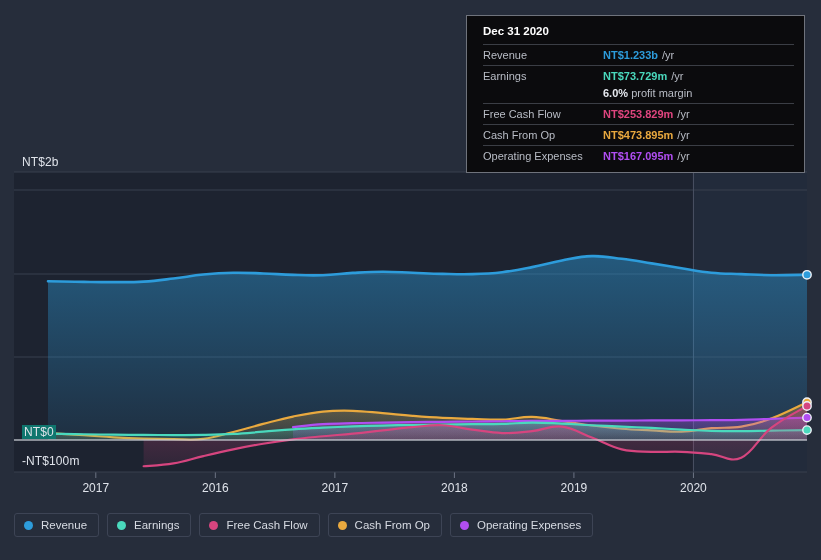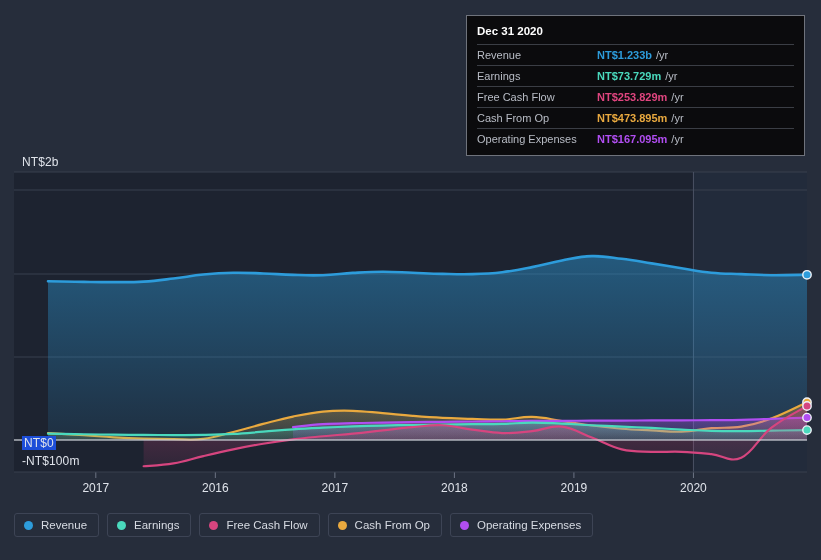--- a/index.html
+++ b/index.html
@@ -33,42 +33,42 @@
   #chart-svg { display: block; }
 
   .axis-label {
     position: absolute;
     font-size: 12px;
     color: #dfe3ea;
     letter-spacing: .1px;
     white-space: nowrap;
   }
   #label-top   { left: 22px; top: 155px; }
-  #label-zero  { left: 22px; top: 436px; background: #1d4ed8; padding: 0 2px; z-index: 5;}
+  #label-zero  { left: 22px; top: 425px; background: #0f766e; padding: 0 2px; z-index: 5;}
   #label-neg   { left: 22px; top: 454px; }
 
   .x-tick-label {
     position: absolute;
     top: 481px;
     font-size: 12px;
     color: #dfe3ea;
     transform: translateX(-50%);
     white-space: nowrap;
   }
 
   
   #tooltip {
     position: absolute;
     left: 466px;
     top: 15px;
     width: 339px;
     background: #0b0b0d;
     border: 1px solid #6f737c;
     box-sizing: border-box;
-    padding: 8px 10px 6px 10px;
+    padding: 8px 10px 6px 16px;
     z-index: 30;
   }
   #tooltip-date {
     font-size: 11.5px;
     font-weight: bold;
     color: #ffffff;
     padding: 1px 0 7px 0;
   }
   .tt-row {
     display: flex;
@@ -227,20 +227,24 @@
     <div id="tooltip-date">Dec 31 2020</div>
     <div id="tooltip-rows">
         <div class="tt-row">
           <div class="tt-label">Revenue</div>
           <div><span class="tt-value" style="color: rgb(45, 156, 219);">NT$1.233b</span><span class="tt-unit">/yr</span></div>
         </div>
         <div class="tt-row">
           <div class="tt-label">Earnings</div>
           <div><span class="tt-value" style="color: rgb(74, 217, 189);">NT$73.729m</span><span class="tt-unit">/yr</span></div>
         </div>
+        <div class="tt-row no-rule">
+          <div class="tt-label"></div>
+          <div><b>6.0%</b><span class="tt-sub"> profit margin</span></div>
+        </div>
         <div class="tt-row">
           <div class="tt-label">Free Cash Flow</div>
           <div><span class="tt-value" style="color: rgb(224, 69, 127);">NT$253.829m</span><span class="tt-unit">/yr</span></div>
         </div>
         <div class="tt-row">
           <div class="tt-label">Cash From Op</div>
           <div><span class="tt-value" style="color: rgb(233, 169, 63);">NT$473.895m</span><span class="tt-unit">/yr</span></div>
         </div>
         <div class="tt-row">
           <div class="tt-label">Operating Expenses</div>

